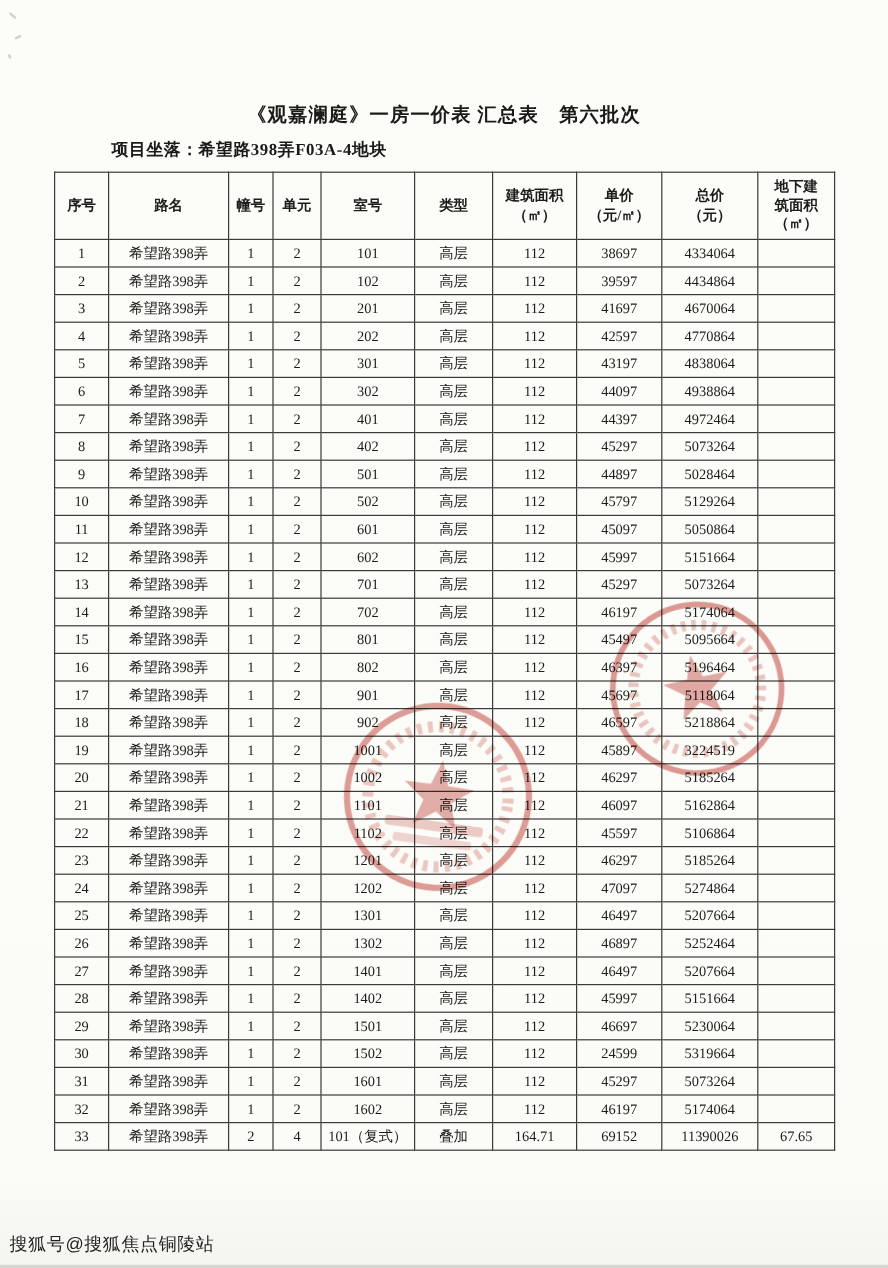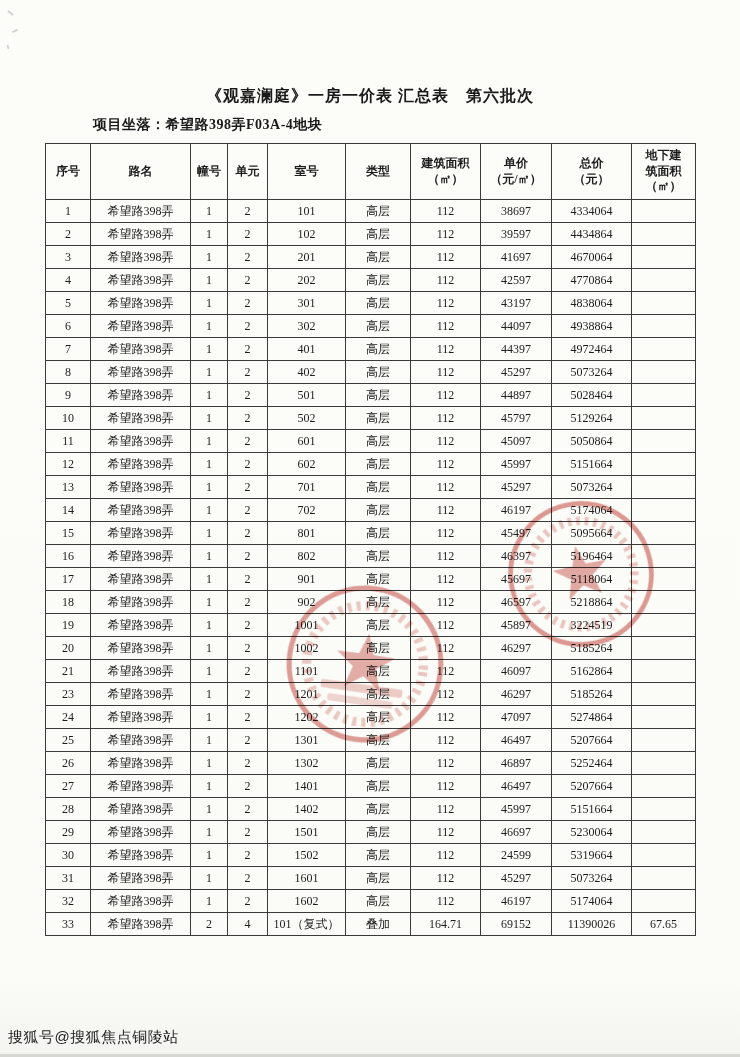--- a/index.html
+++ b/index.html
@@ -355,20 +355,32 @@
           <td>1</td>
           <td>2</td>
           <td>1101</td>
           <td>高层</td>
           <td>112</td>
           <td>46097</td>
           <td>5162864</td>
           <td></td>
         </tr>
         <tr>
+          <td>22</td>
+          <td>希望路398弄</td>
+          <td>1</td>
+          <td>2</td>
+          <td>1102</td>
+          <td>高层</td>
+          <td>112</td>
+          <td>45597</td>
+          <td>5106864</td>
+          <td></td>
+        </tr>
+        <tr>
           <td>23</td>
           <td>希望路398弄</td>
           <td>1</td>
           <td>2</td>
           <td>1201</td>
           <td>高层</td>
           <td>112</td>
           <td>46297</td>
           <td>5185264</td>
           <td></td>

